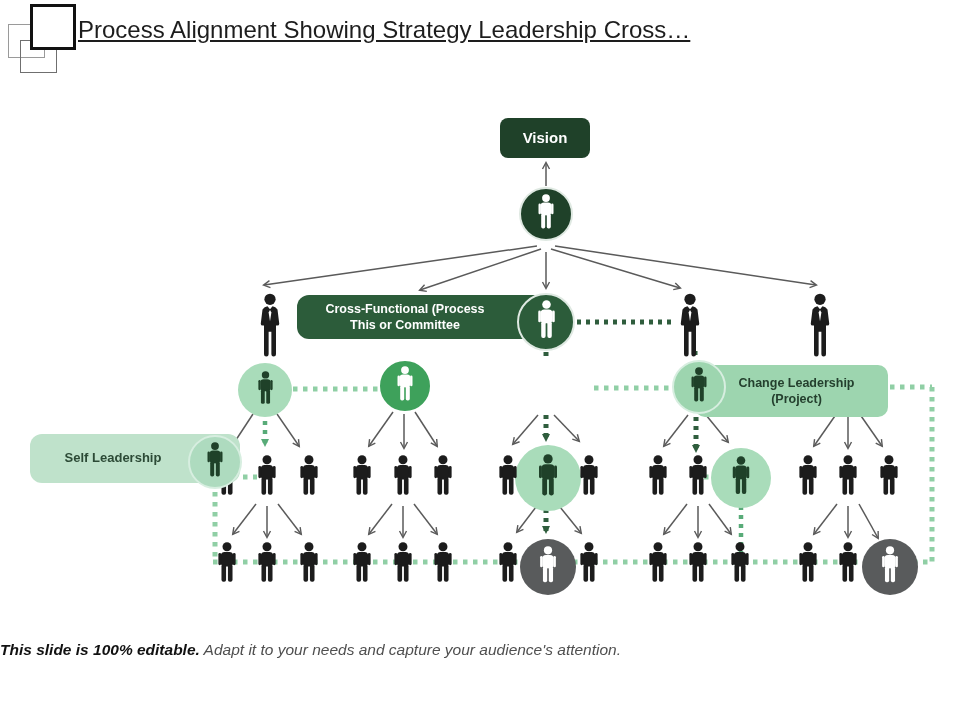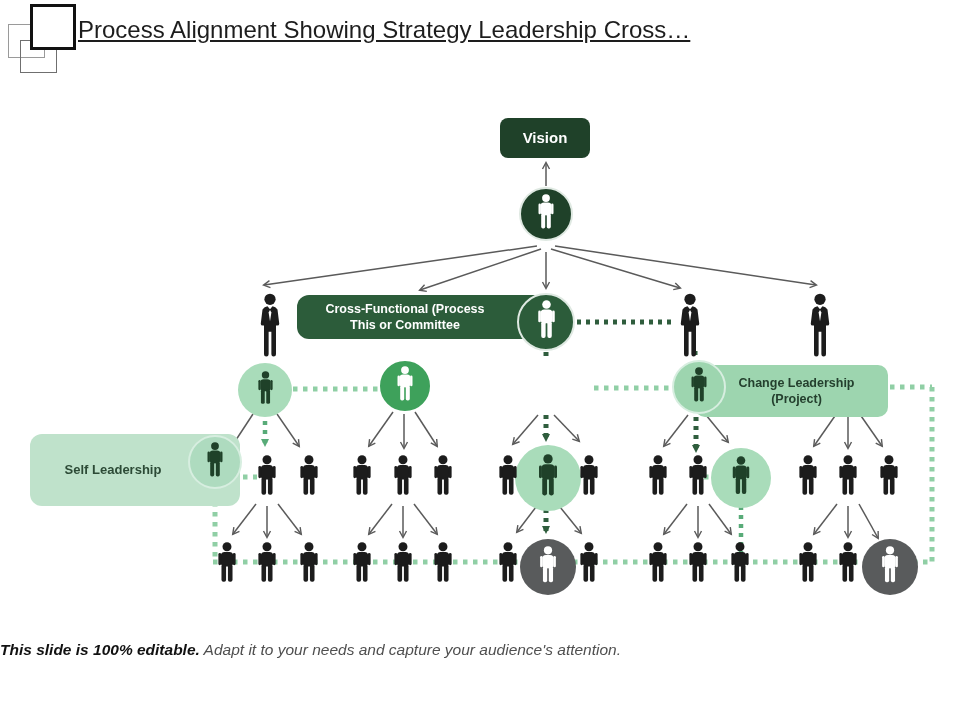--- a/index.html
+++ b/index.html
@@ -32,21 +32,21 @@
   #vision-box{left:500px;top:118px;width:90px;height:40px;border-radius:8px;
               background:var(--dark-green);color:#fff;font-size:15px;}
   #strategy-pill{left:540px;top:190px;width:193px;height:50px;border-radius:12px;
               background:var(--dark-green);color:#fff;font-size:12.5px;padding-left:46px;}
   #cross-box{left:297px;top:295px;width:252px;height:44px;border-radius:12px;
               background:var(--forest-green);color:#fff;font-size:12.5px;padding-right:36px;}
   #functional-box{left:395px;top:360px;width:200px;height:52px;border-radius:10px;
               background:var(--medium-green);color:#1f3527;font-size:12.5px;padding-left:15px;}
   #change-box{left:695px;top:353px;width:193px;height:52px;border-radius:10px;
               background:var(--light-green);color:#24402e;font-size:12.5px;padding-left:10px;margin-top:12px;}
-  #self-box{left:30px;top:434px;width:210px;height:72px;border-radius:12px;
+  #self-box{left:30px;top:434px;width:210px;height:49px;border-radius:12px;
               background:var(--pale-green);color:#2c4a36;font-size:13px;padding-right:44px;}
   
   .node{position:absolute;border-radius:50%;box-sizing:border-box;display:flex;
         align-items:center;justify-content:center;z-index:3;}
   #strategy-circle{left:519px;top:187px;width:54px;height:54px;background:var(--dark-green);border:2px solid #dfe9e2;}
   #cross-circle{left:517px;top:293px;width:58px;height:58px;background:var(--forest-green);border:2px solid #dfe9e2;}
   #functional-circle{left:378px;top:359px;width:54px;height:54px;background:var(--medium-green);border:2px solid #ffffff;}
   #change-circle{left:672px;top:360px;width:54px;height:54px;background:var(--light-green);border:2px solid #d7eee0;}
   #self-circle{left:188px;top:435px;width:54px;height:54px;background:#aedbbf;border:2px solid #d7eee0;}
   #midleft-circle{left:238px;top:363px;width:54px;height:54px;background:var(--highlight-green);}

